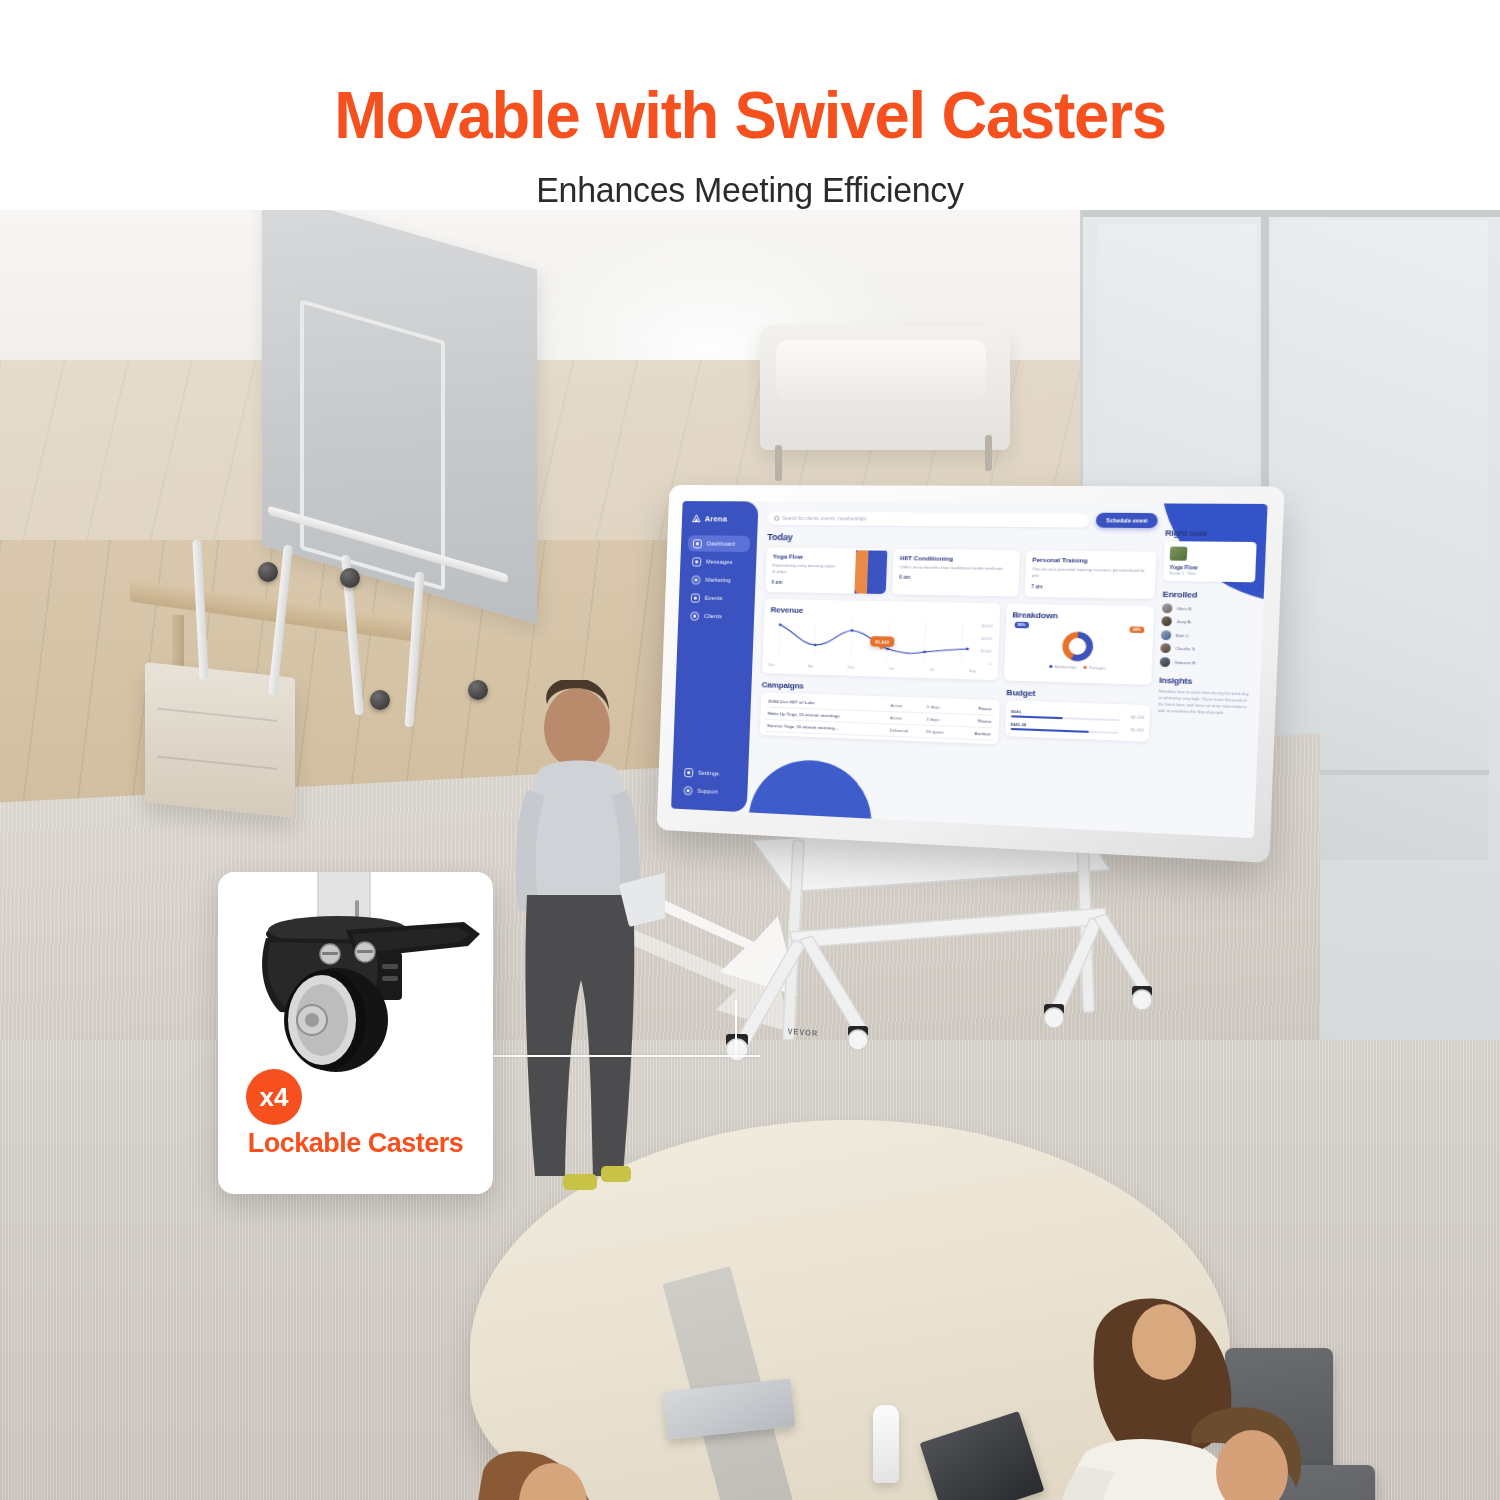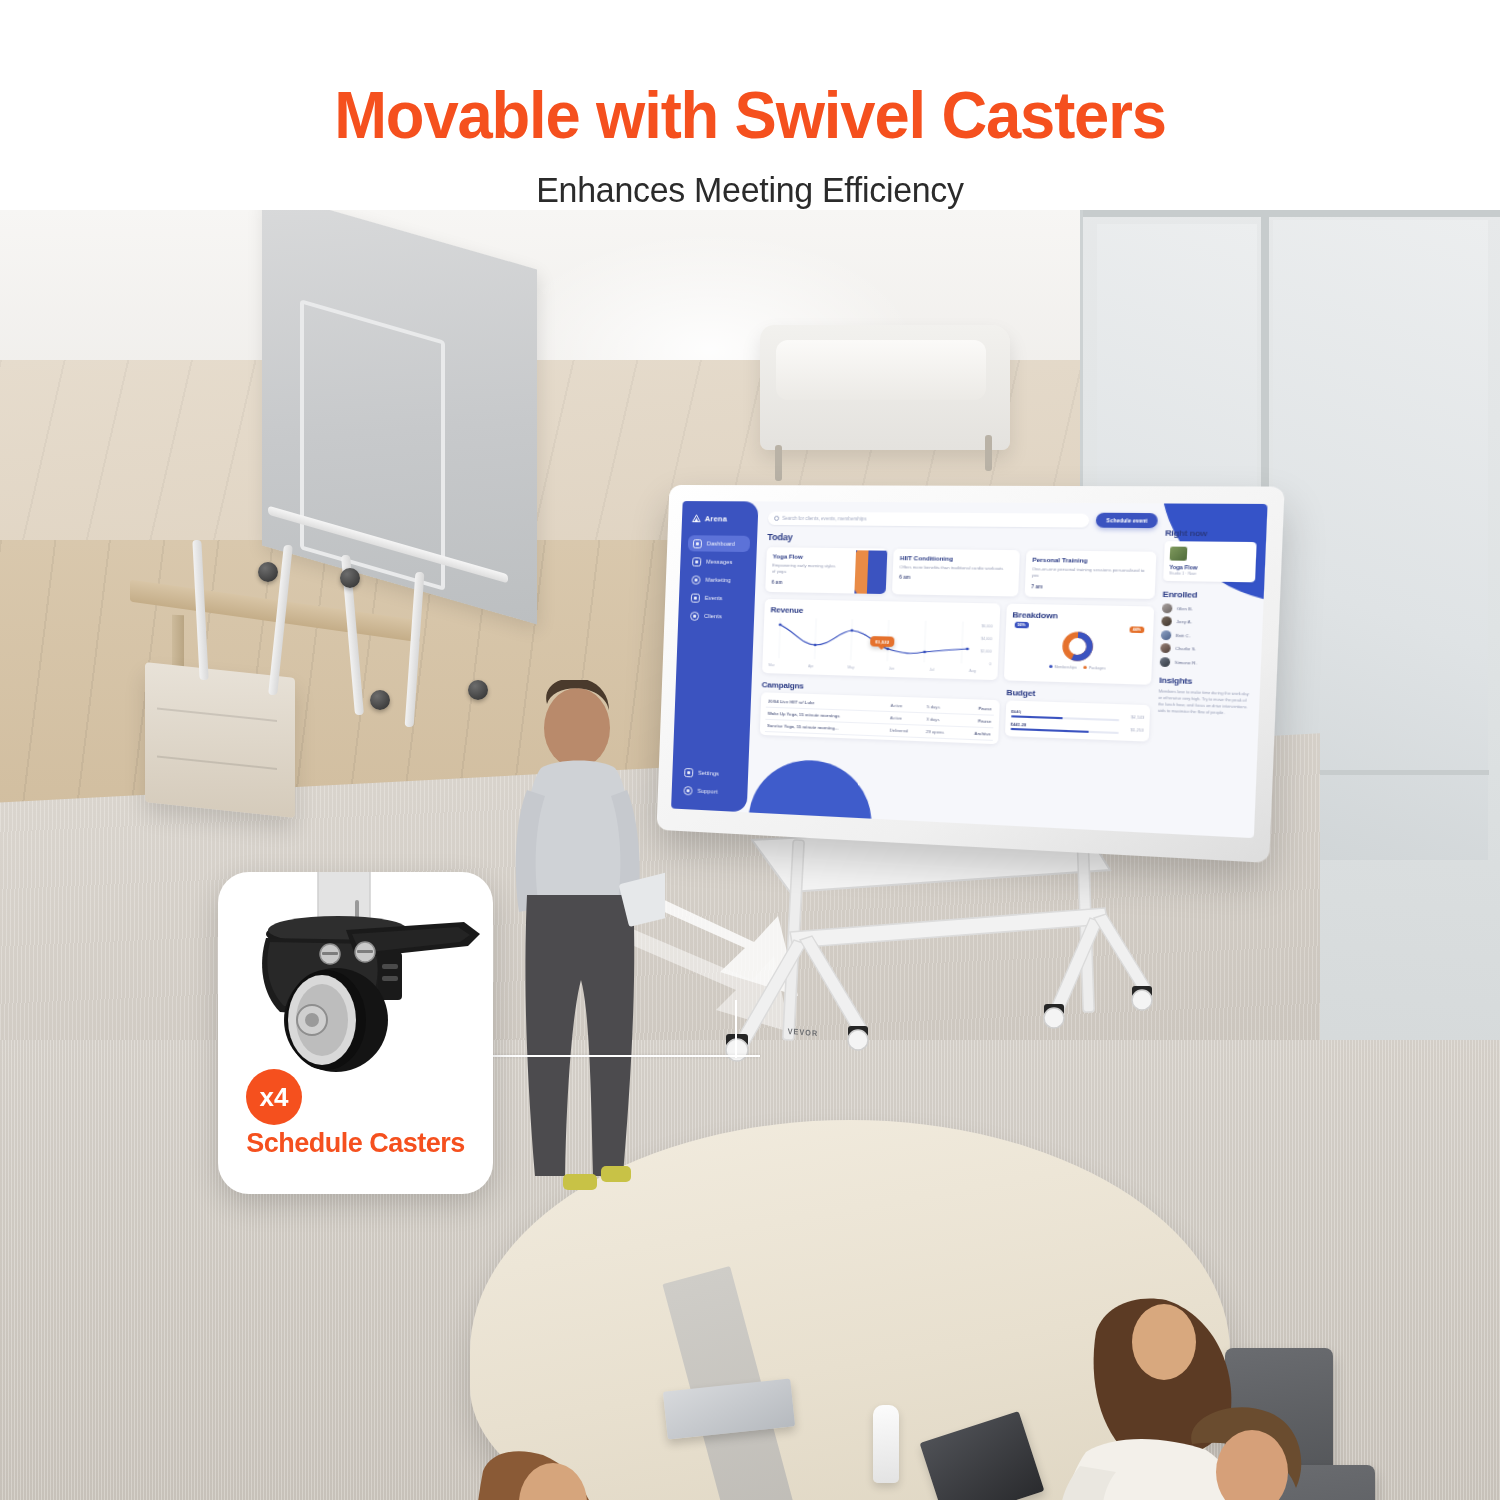--- a/index.html
+++ b/index.html
@@ -417,21 +417,21 @@
     background: linear-gradient(175deg,#fcfcfc,#e3e3e3);
     border-radius: 10px 10px 5px 5px; z-index:18;
     box-shadow: 0 4px 8px rgba(0,0,0,0.15);
   }
 
   
   .inset {
     position:absolute; left:218px; top:872px;
     width:275px; height:322px;
     background:#ffffff;
-    border-radius: 31px;
+    border-radius: 16px;
     box-shadow: 0 10px 30px rgba(0,0,0,0.16);
     z-index: 40;
     overflow:hidden;
     padding-left:8px;
   }
   .inset-photo { position:absolute; left:0; top:0; width:275px; height:210px; }
   .badge-x4 {
     position:absolute; left:28px; top:197px;
     width:56px; height:56px; border-radius:50%;
     background:#f5501e; color:#fff;
@@ -874,14 +874,14 @@
 
     <circle cx="118" cy="148" r="52" fill="#141414"></circle>
     <ellipse cx="108" cy="148" rx="40" ry="50" fill="#0e0e0e"></ellipse>
     <ellipse cx="104" cy="148" rx="34" ry="45" fill="#d9d9d9"></ellipse>
     <ellipse cx="104" cy="148" rx="26" ry="36" fill="#bdbdbd"></ellipse>
 
     <circle cx="94" cy="148" r="15" fill="#cfcfcf" stroke="#8e8e8e" stroke-width="2"></circle>
     <circle cx="94" cy="148" r="7" fill="#9a9a9a"></circle>
   </svg>
   <div class="badge-x4">x4</div>
-  <div class="inset-label">Schedule Casters</div>
+  <div class="inset-label">Lockable Casters</div>
 </div>
 
 </body></html>

